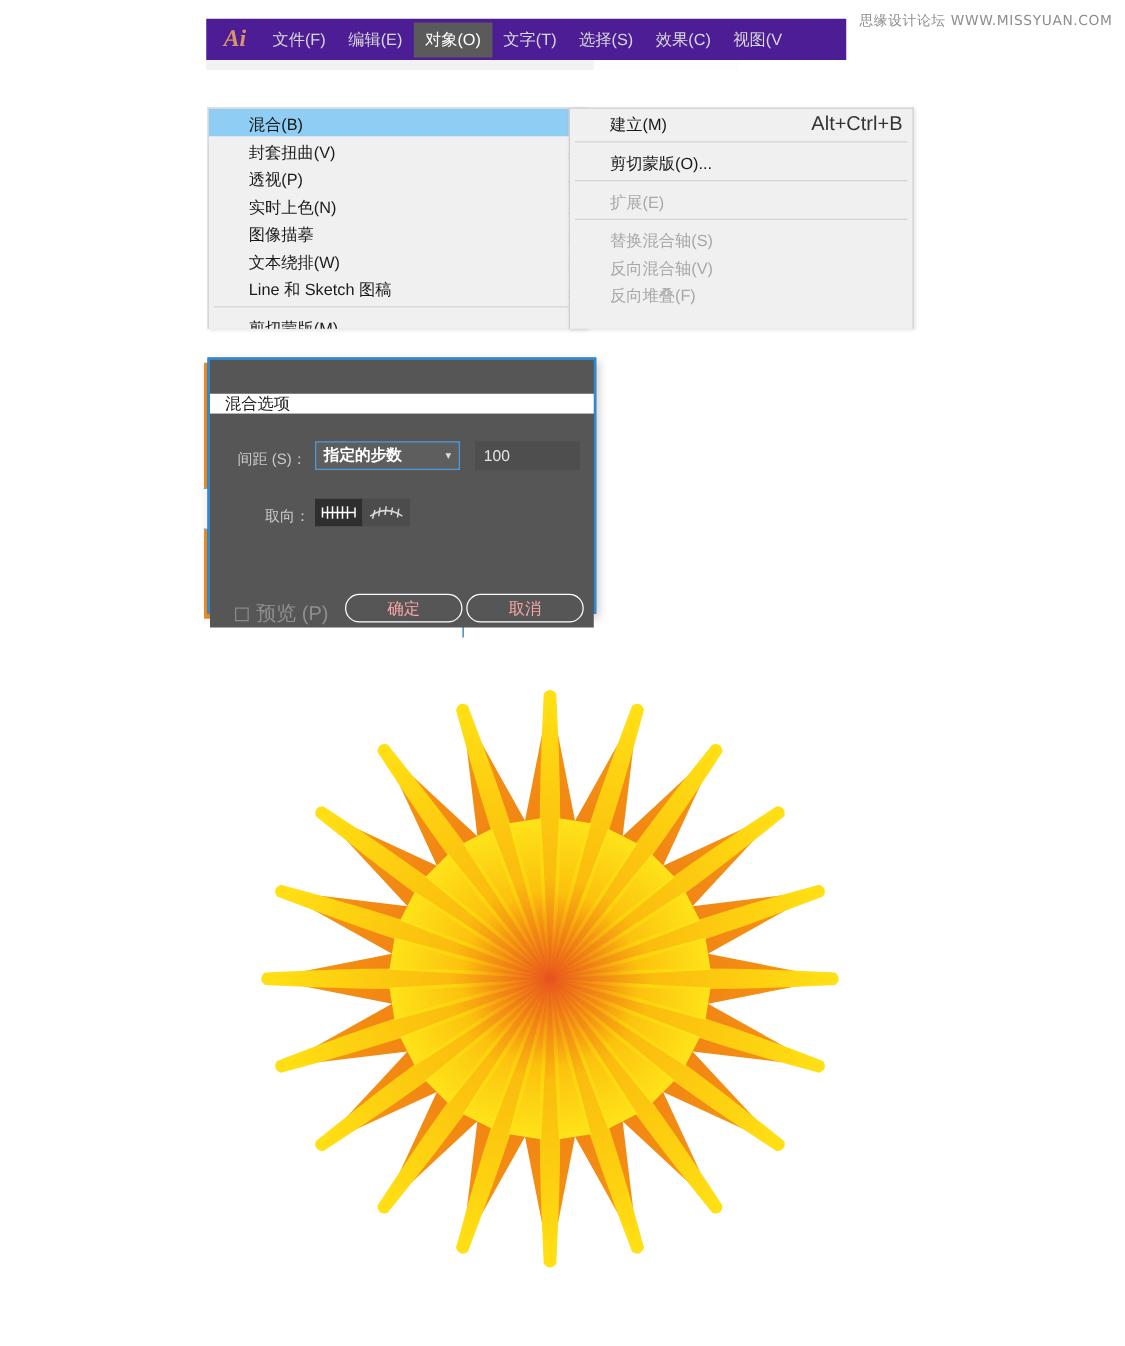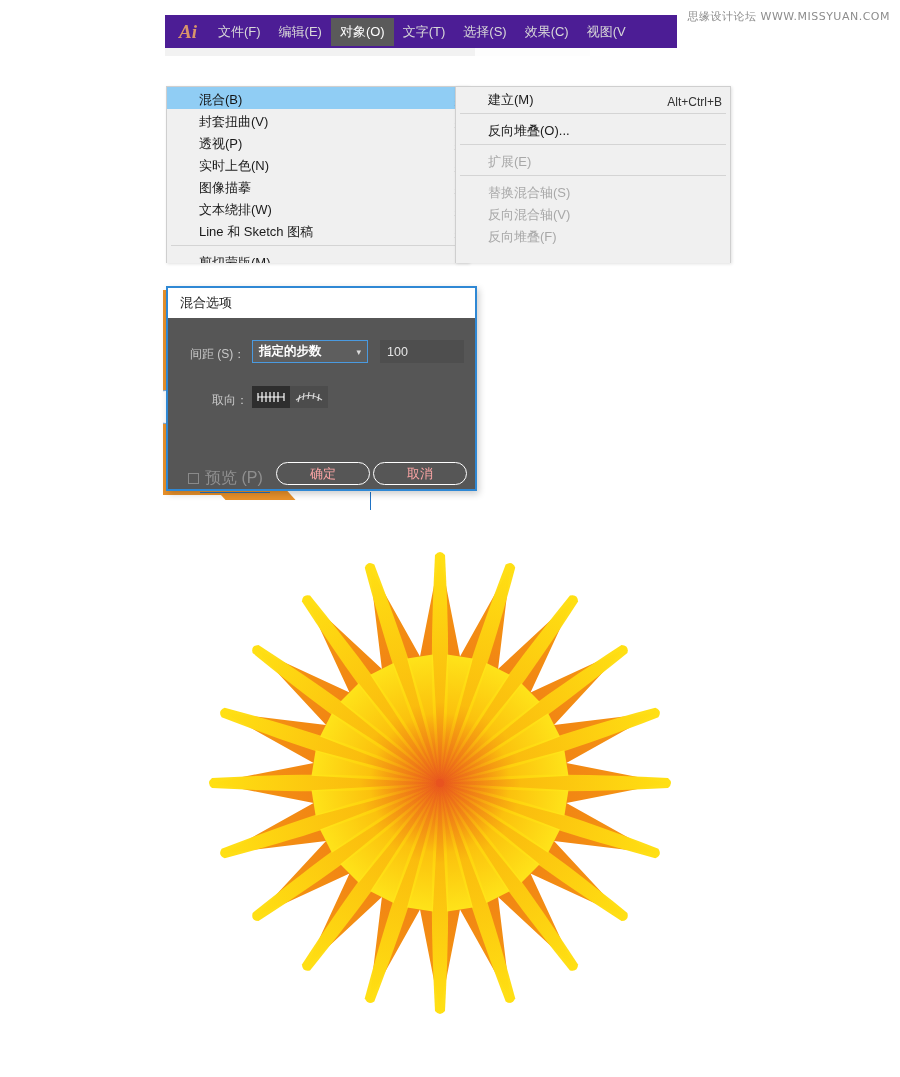--- a/index.html
+++ b/index.html
@@ -124,21 +124,21 @@
   .menu-row .arrow {
     position: absolute;
     right: 10px;
     font-size: 11px;
     color: #555;
     line-height: 1;
   }
   .menu-row .shortcut {
     margin-left: auto;
     padding-left: 26px;
-    font-size: 12px;
+    font-size: 16px;
     color: #333;
     font-family: "Liberation Sans", sans-serif;
   }
   .menu-row.disabled .shortcut { color: #a8a8a8; }
   .menu-sep {
     height: 1px;
     background: #d4d4d4;
     margin: 4px 4px 4px 4px;
   }
 
@@ -196,26 +196,27 @@
     left: 166px;
     top: 286px;
     width: 311px;
     height: 205px;
     border: 2px solid #2f88d4;
     box-sizing: border-box;
     background: #565656;
     box-shadow: 2px 3px 7px rgba(0,0,0,0.2);
   }
   #dialog-titlebar {
-    height: 30px;
+    height: 16px;
     background: #ffffff;
     display: flex;
     align-items: center;
     padding-left: 12px;
     box-sizing: border-box;
+    margin-top: 27px;
   }
   #dialog-title {
     font-size: 13px;
     color: #1d1d1d;
     font-family: "Liberation Sans", sans-serif;
   }
   #dialog-body {
     position: relative;
     height: calc(100% - 30px);
     background: #565656;
@@ -390,21 +391,21 @@
   </div>
 </div>
 
 <div id="menu-right">
   <div class="menu-row">
     <span>建立(M)</span>
     <span class="shortcut">Alt+Ctrl+B</span>
   </div>
   <div class="menu-sep"></div>
   <div class="menu-row">
-    <span>反向堆叠(O)...</span>
+    <span>剪切蒙版(O)...</span>
   </div>
   <div class="menu-sep"></div>
   <div class="menu-row disabled">
     <span>扩展(E)</span>
   </div>
   <div class="menu-sep"></div>
   <div class="menu-row disabled">
     <span>替换混合轴(S)</span>
   </div>
   <div class="menu-row disabled">

